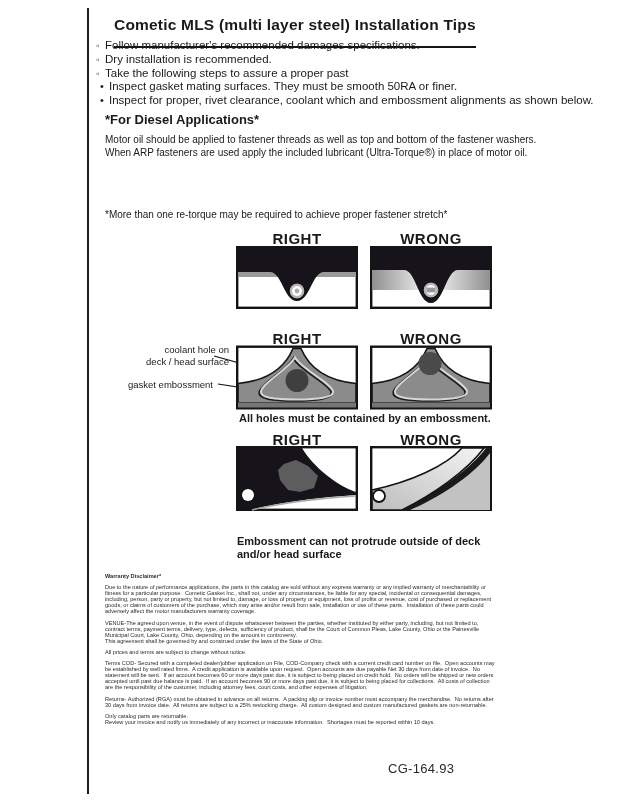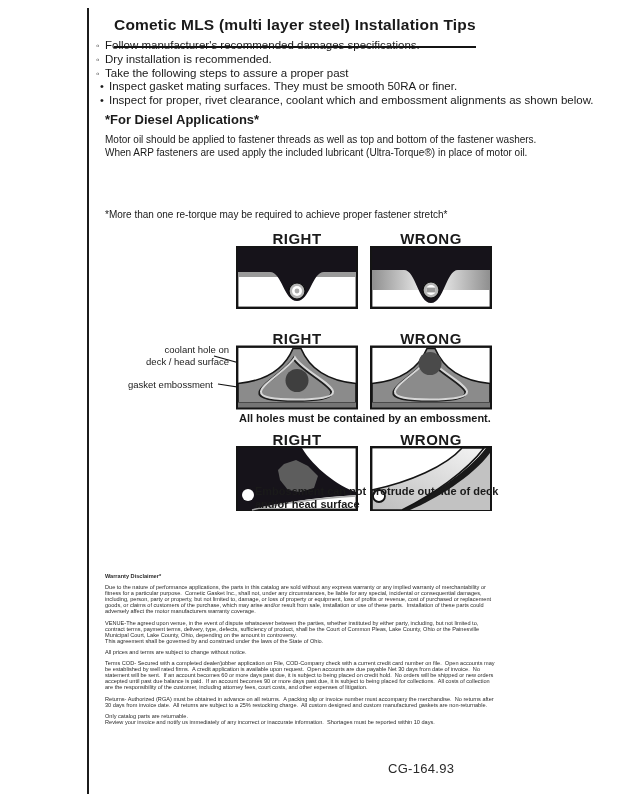--- a/index.html
+++ b/index.html
@@ -152,21 +152,21 @@
         </linearGradient>
       </defs>
       <rect x="1.2" y="1.2" width="119.6" height="62.6" fill="#ffffff" stroke="#141414" stroke-width="2.4"></rect>
       <path d="M34,64 C64,51 100,28 118,2 H120 V64 Z" fill="#c2c2c2"></path>
       <path d="M30,64 C62,49 98,26 116,2 H120 V7 C102,31 66,53 40,64 Z" fill="#1a1a1a"></path>
       <path d="M2,64 V44 C40,36 76,20 92,2 H114 C96,26 62,49 32,64 Z" fill="url(#bandgrad)" stroke="#141414" stroke-width="1.6"></path>
       <circle cx="9" cy="50" r="6" fill="#ffffff" stroke="#141414" stroke-width="1.8"></circle>
     </svg>
   </div>
 
-  <div class="abs caption" style="left:237px;top:485px;margin-left:18px;">Embossment can not protrude outside of deck
+  <div class="abs caption" style="left:237px;top:535px;">Embossment can not protrude outside of deck
 and/or head surface</div>
 
   <div id="legal" class="abs">
     <p class="lt">Warranty Disclaimer*</p>
     <p>Due to the nature of performance applications, the parts in this catalog are sold without any express warranty or any implied warranty of merchantability or
 fitness for a particular purpose.  Cometic Gasket Inc., shall not, under any circumstances, be liable for any special, incidental or consequential damages,
 including, person, party or property, but not limited to, damage, or loss of property or equipment, loss of profits or revenue, cost of purchased or replacement
 goods, or claims of customers of the purchase, which may arise and/or result from sale, installation or use of these parts.  Installation of these parts could
 adversely affect the motor manufacturers warranty coverage.</p>
     <p>VENUE-The agreed upon venue, in the event of dispute whatsoever between the parties, whether instituted by either party, including, but not limited to,

